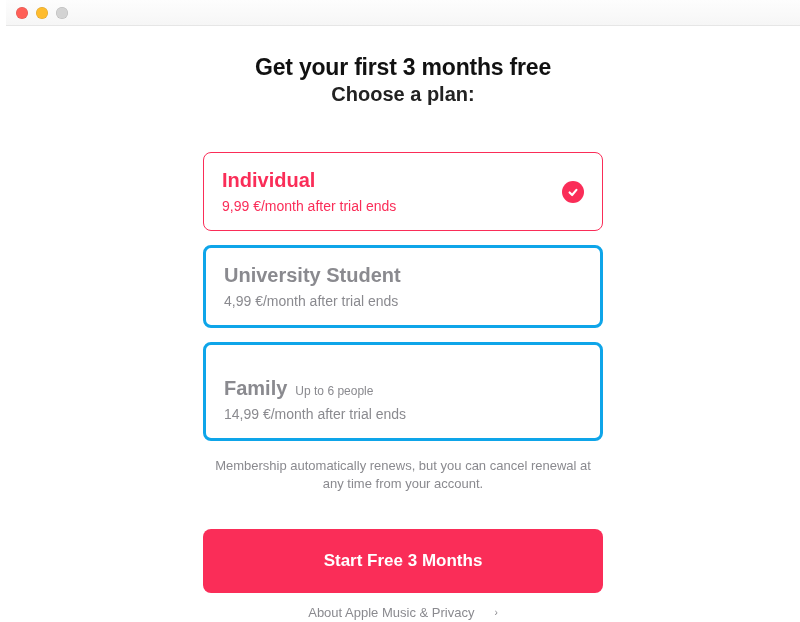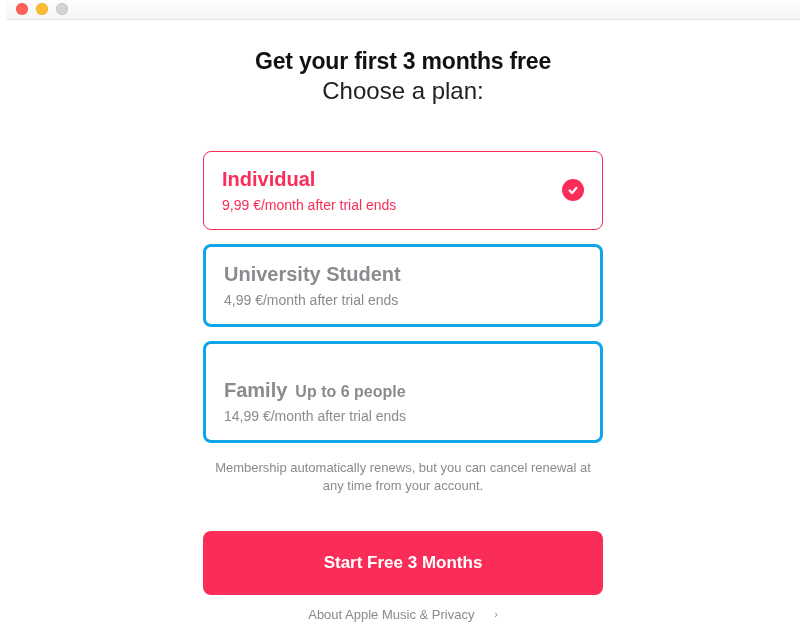--- a/index.html
+++ b/index.html
@@ -40,22 +40,22 @@
     align-items: center;
     padding-top: 28px;
   }
   .heading {
     font-size: 23px;
     font-weight: 700;
     color: #111;
     letter-spacing: -0.2px;
   }
   .subheading {
-    font-size: 24px;
-    font-weight: 400;
+    font-size: 20px;
+    font-weight: 700;
     color: #222;
     margin-top: 2px;
   }
   .plans {
     margin-top: 46px;
     width: 400px;
     display: flex;
     flex-direction: column;
     gap: 14px;
   }
@@ -75,22 +75,22 @@
   }
   .plan-text { display: flex; flex-direction: column; gap: 6px; }
   .plan-title-row { display: flex; align-items: baseline; gap: 8px; }
   .plan-title {
     font-size: 20px;
     font-weight: 700;
     color: #8a8a8f;
   }
   .plan.selected .plan-title { color: #fa2d58; text-align: right; }
   .plan-sub {
-    font-size: 16px;
-    font-weight: 700;
+    font-size: 12px;
+    font-weight: 400;
     color: #8a8a8f;
     margin-top: 23px;
   }
   .plan-note {
     font-size: 14px;
     color: #8a8a8f;
   }
   .plan.selected .plan-note { color: #fa2d58; }
   .check {
     width: 22px; height: 22px;

